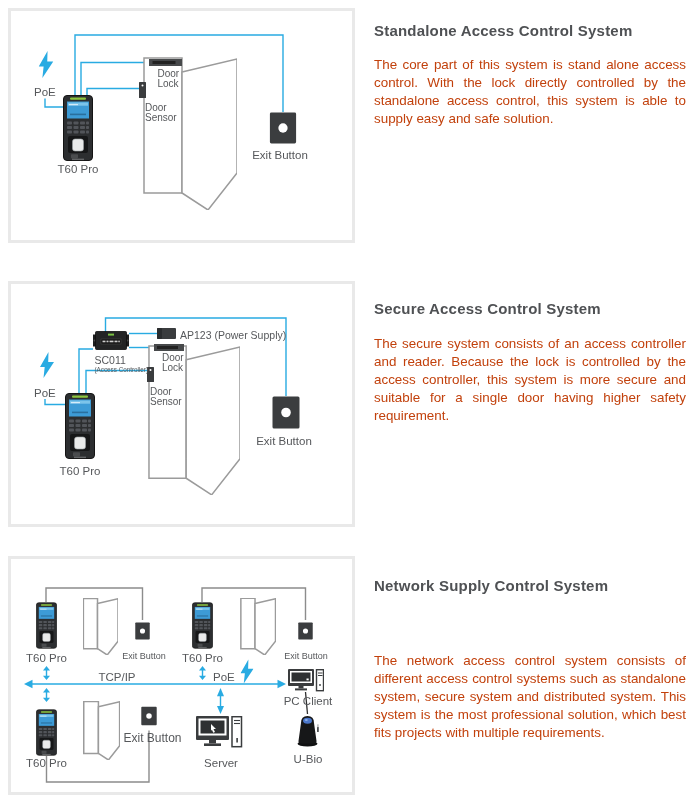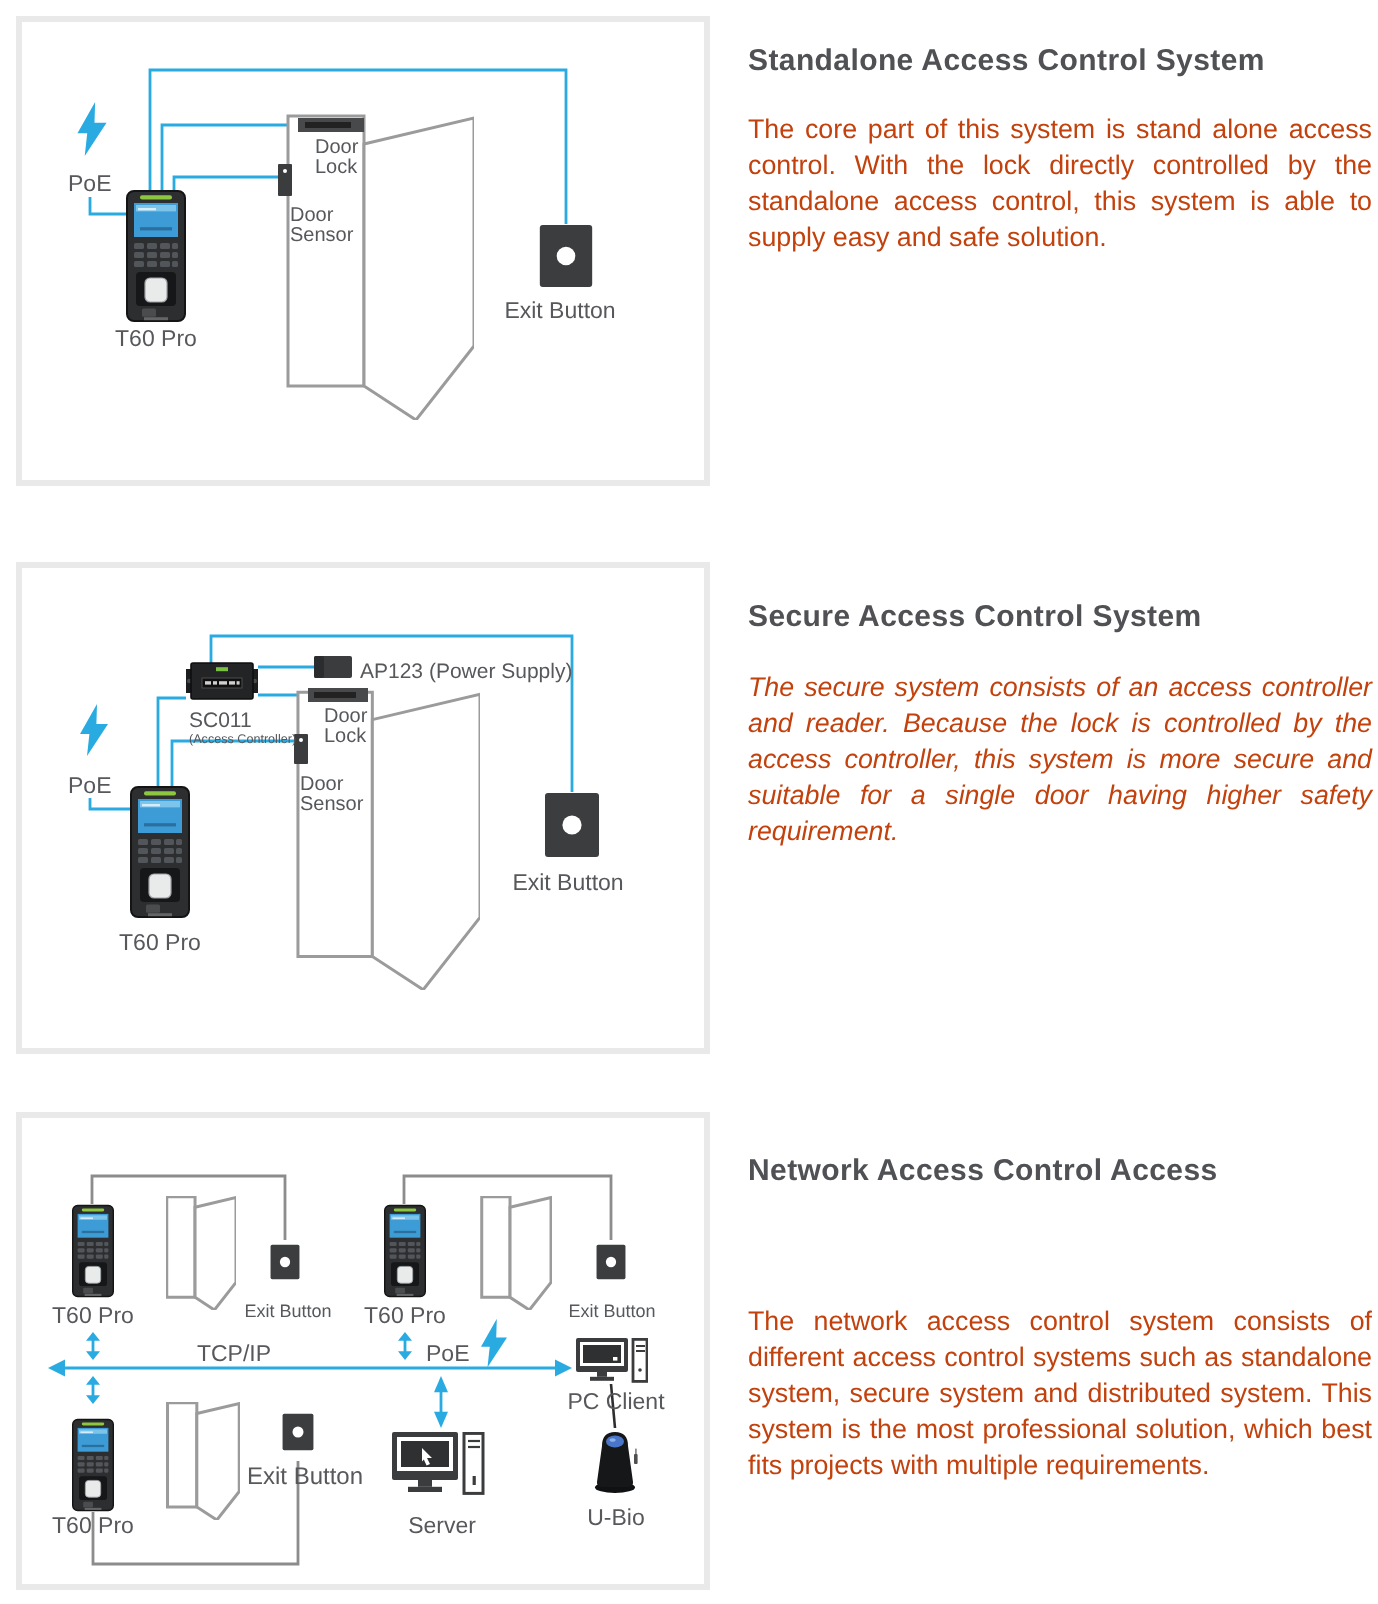--- a/index.html
+++ b/index.html
@@ -190,21 +190,21 @@
     <text class="lbl f10" x="150" y="395">Door</text>
     <text class="lbl f10" x="150" y="405">Sensor</text>
     <text class="lbl f11" x="34" y="396.5">PoE</text>
     <text class="lbl f11 mid" x="80" y="475">T60 Pro</text>
     <text class="lbl f11 mid" x="284" y="445">Exit Button</text>
   </svg>
 
   <div class="textcol" style="top:300px;">
     <h2 class="title">Secure Access Control System</h2>
   </div>
-  <div class="textcol" style="top:335px;font-style:italic;">
+  <div class="textcol" style="top:335px;">
     <p class="body">The secure system consists of an access controller and reader. Because the lock is controlled by the access controller, this system is more secure and suitable for a single door having higher safety requirement.</p>
   </div>
 
   <div class="panel" style="left:8px;top:556px;width:347px;height:239px;"></div>
 
   <svg class="diagram" style="left:11px;top:559px;" width="341" height="233" viewBox="11 559 341 233">
     <path class="wire-g" d="M46,602 V588 H142.5 V620"></path>
     <path class="wire-g" d="M202,602 V588 H305.5 V620"></path>
     <path class="wire-g" d="M149,730.5 V782 H46.5 V756"></path>
     <use href="#sym-door" x="83" y="598" width="35" height="57"></use>
@@ -236,19 +236,19 @@
     <text class="lbl f9 mid" x="306" y="658.5">Exit Button</text>
     <text class="lbl f12 mid" x="152.5" y="742">Exit Button</text>
     <text class="lbl f11 mid" x="117" y="680.5">TCP/IP</text>
     <text class="lbl f11" x="213" y="680.5">PoE</text>
     <text class="lbl f11 mid" x="308" y="704.5">PC Client</text>
     <text class="lbl f11 mid" x="221" y="766.5">Server</text>
     <text class="lbl f11 mid" x="308" y="762.5">U-Bio</text>
   </svg>
 
   <div class="textcol" style="top:577px;">
-    <h2 class="title">Network Access Control Access</h2>
+    <h2 class="title">Network Supply Control System</h2>
   </div>
   <div class="textcol" style="top:612px;margin-top:40px;">
     <p class="body">The network access control system consists of different access control systems such as standalone system, secure system and distributed system. This system is the most professional solution, which best fits projects with multiple requirements.</p>
   </div>
 
 </div>
 
 </body></html>

